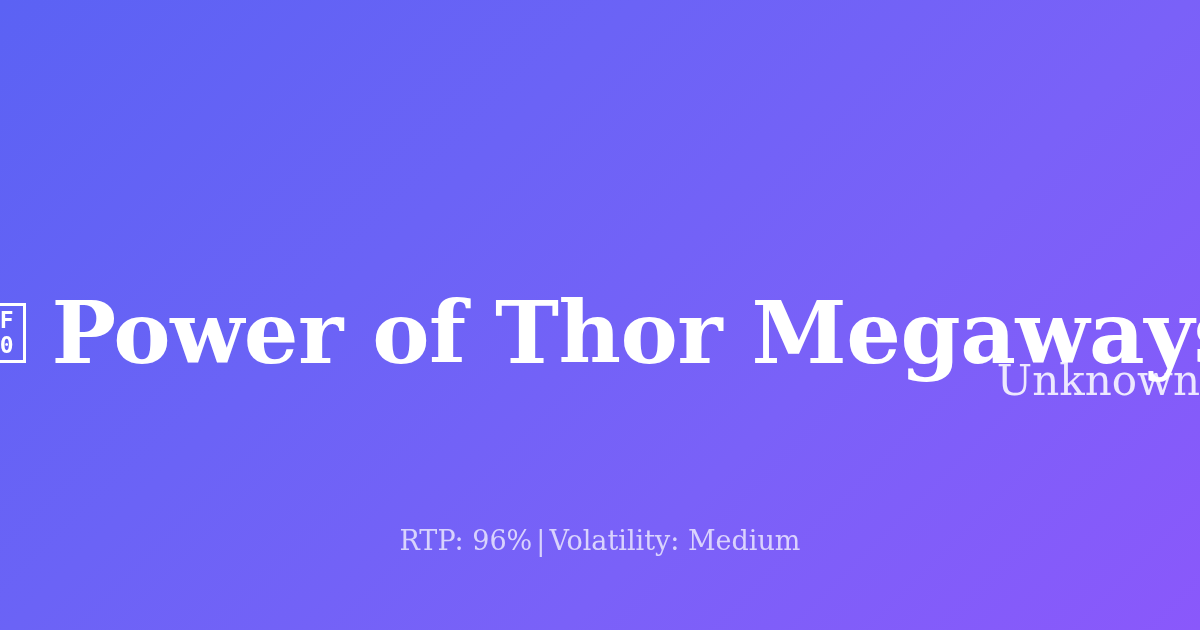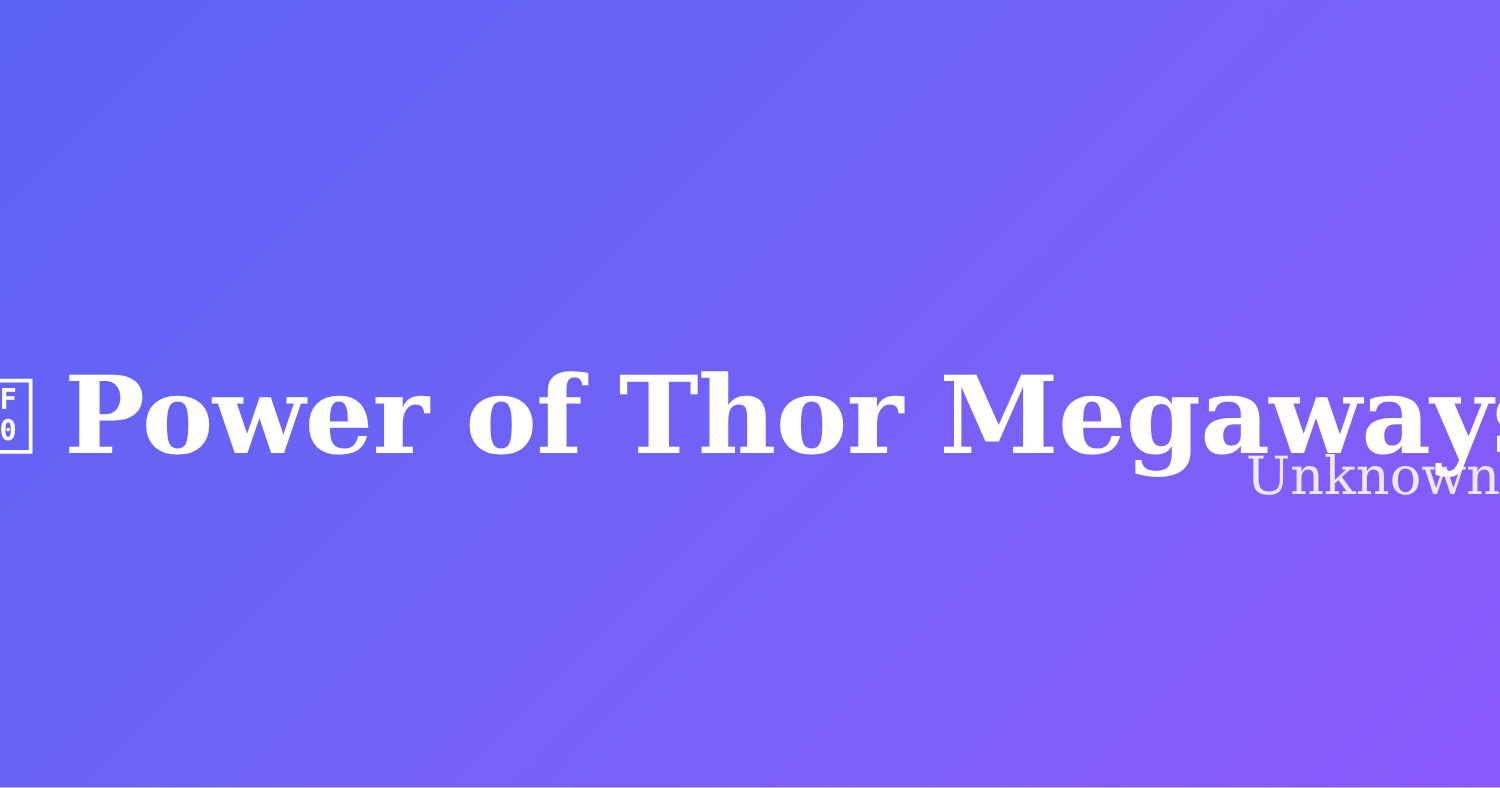--- a/index.html
+++ b/index.html
@@ -116,14 +116,17 @@
       <span class="tofu-row">01F</span>
       <span class="tofu-row">3B0</span>
     </div>
 
     <h1 class="game-title">Power of Thor Megaways</h1>
 
   </div>
 
   <div class="provider">Unknown</div>
 
+  <div class="meta-line">
+    <span>RTP: 96%</span><span class="meta-sep">|</span><span>Volatility: Medium</span>
+  </div>
 
 </div>
 
 </body></html>

